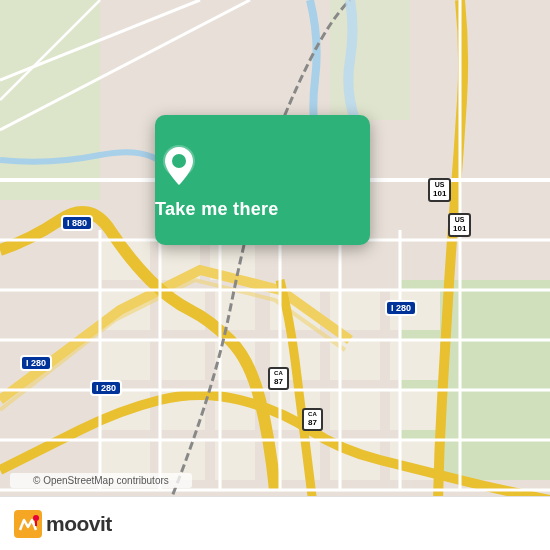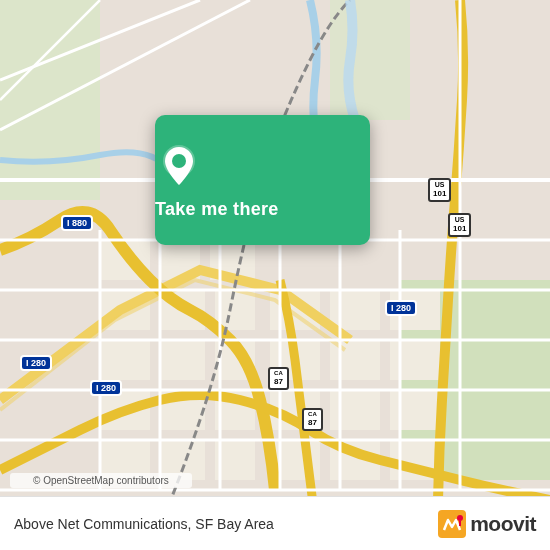--- a/index.html
+++ b/index.html
@@ -241,21 +241,20 @@
       <circle cx="24" cy="20" r="7" fill="#2db37a"></circle>
     </svg>
     <span class="take-me-label">Take me there</span>
   </div>
 
   <div class="osm-credit">
     <span>© OpenStreetMap contributors</span>
   </div>
 
   <div class="bottom-bar">
-    <span class="bottom-bar-text">Above Net Communications, SF Bay Area</span>
     <div class="moovit-logo">
 
       <svg class="moovit-icon" viewBox="0 0 28 28" xmlns="http://www.w3.org/2000/svg">
         <rect width="28" height="28" rx="4" fill="#f5a623"></rect>
         <path d="M6 20 L10 10 L14 17 L18 10 L22 20" stroke="white" stroke-width="2.5" fill="none" stroke-linejoin="round"></path>
 
         <circle cx="22" cy="8" r="3" fill="#e8003a"></circle>
         <line x1="22" y1="11" x2="22" y2="16" stroke="#e8003a" stroke-width="2"></line>
       </svg>
       <span class="moovit-text">moovit</span>

